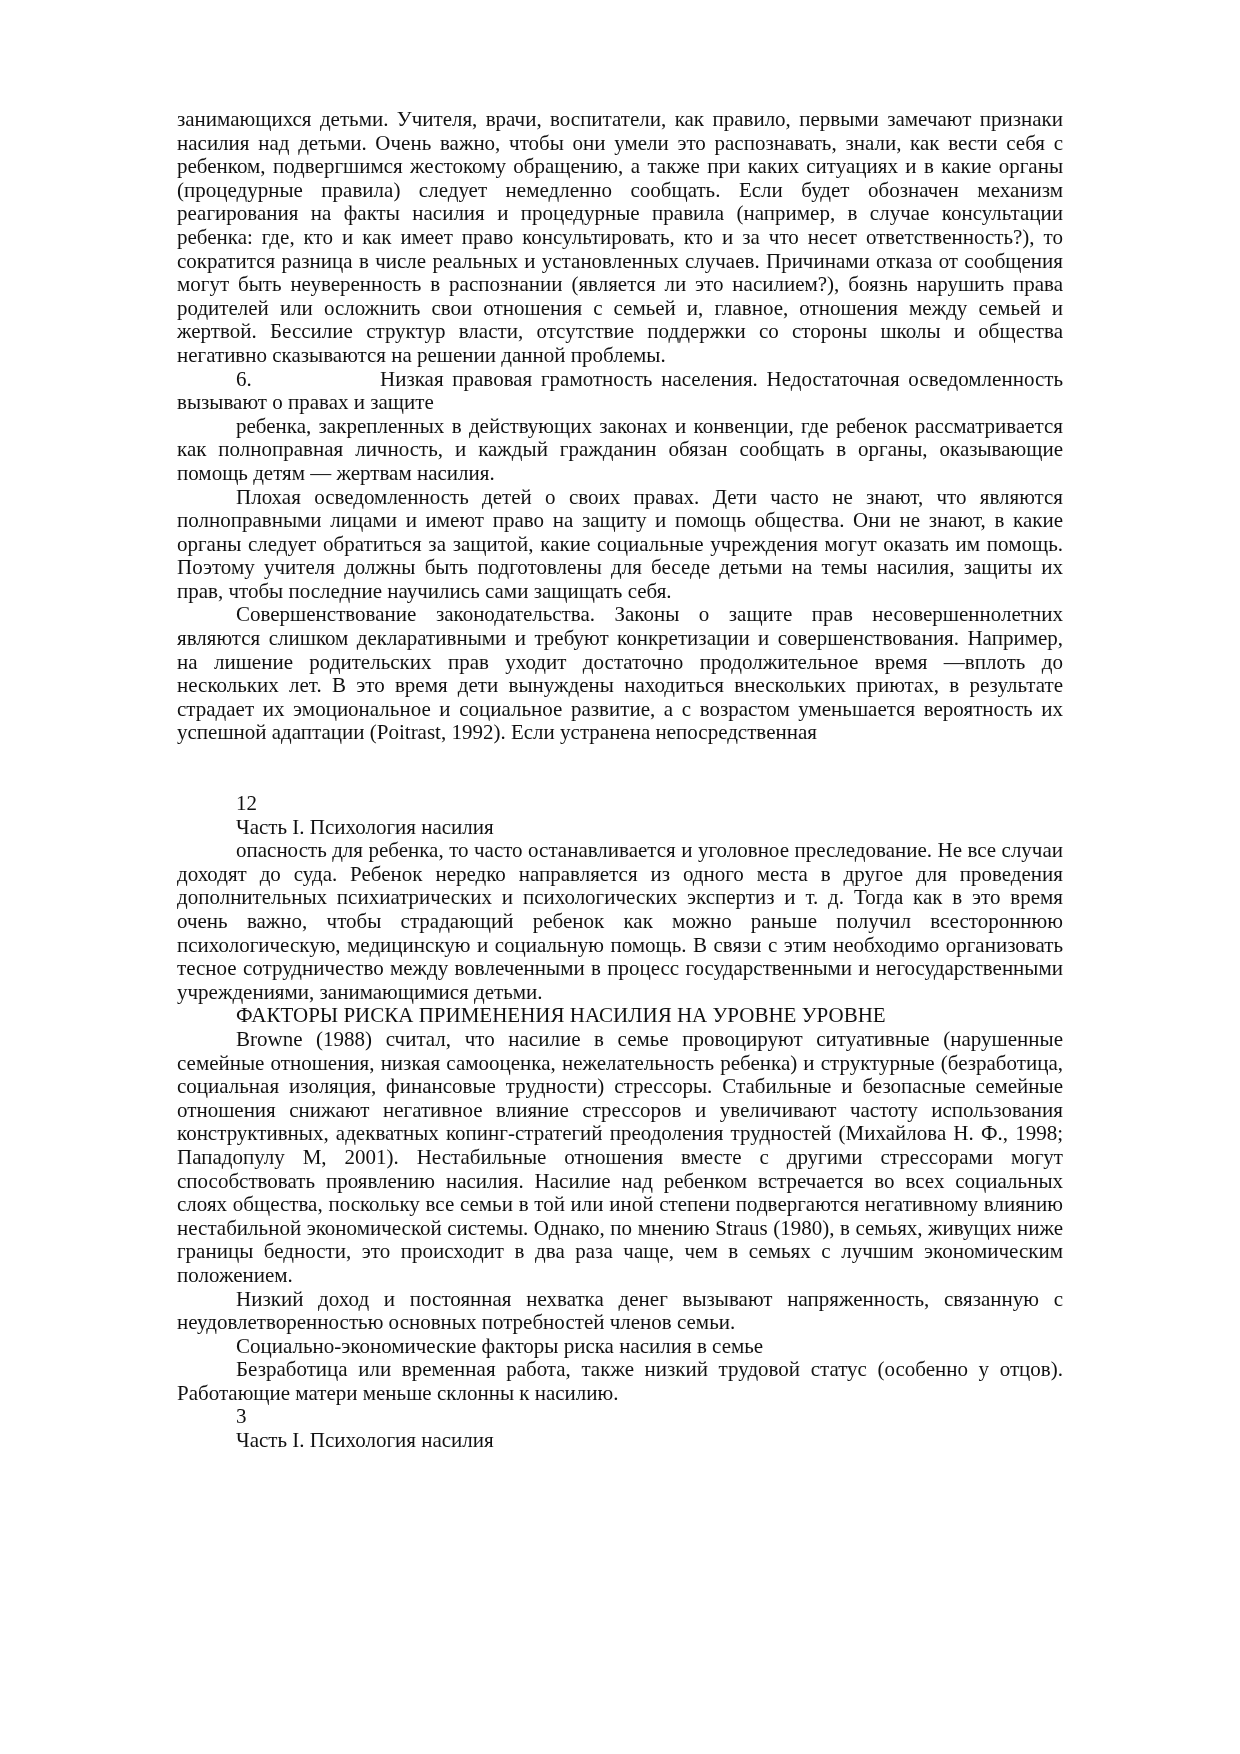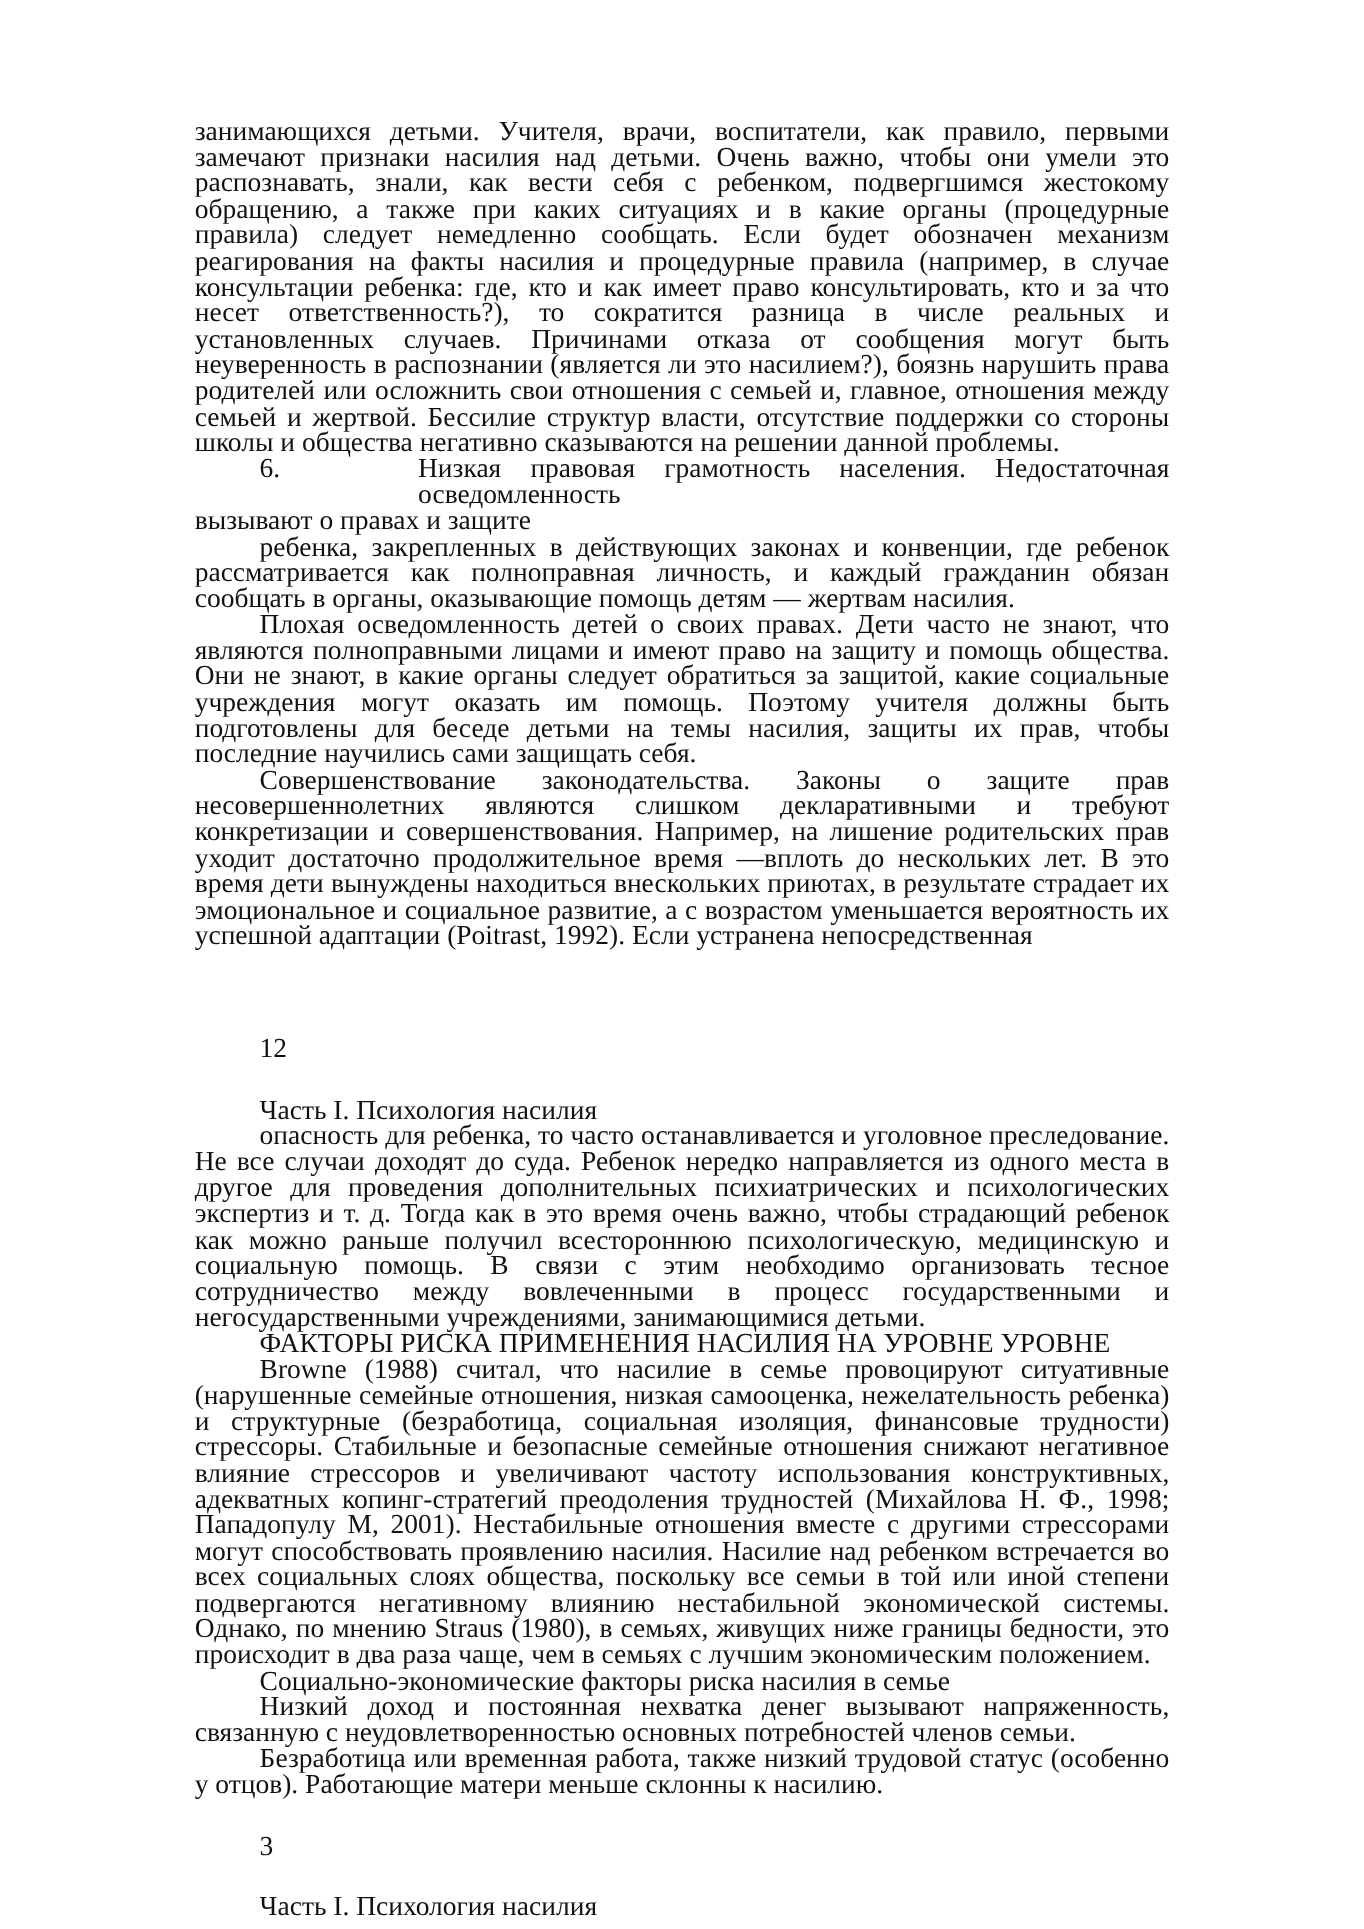--- a/index.html
+++ b/index.html
@@ -3,28 +3,28 @@
 <meta charset="utf-8">
 <style>
   html, body { margin: 0; padding: 0; background: #ffffff; }
   body { width: 1240px; height: 1754px; position: relative; overflow: hidden; }
   .page {
     position: absolute;
     left: 177px;
     top: 108px;
     width: 886px;
     font-family: "Liberation Serif", "DejaVu Serif", serif;
-    font-size: 25px;
+    font-size: 21px;
     line-height: 23.6px;
     color: #111111;
   }
   .p { margin: 0; text-align: justify; }
   .ind { text-indent: 59px; }
   .noind { text-indent: 0; }
-  .ind-block { padding-left: 59px; text-align: left; margin-top: 32px; }
+  .ind-block { padding-left: 59px; text-align: left; }
   .gap { height: 47px; }
   .list-item { display: flex; margin: 0; text-indent: 0; }
   .list-num { width: 118px; padding-left: 59px; flex: none; }
   .list-text { flex: 1; text-align: justify; text-align-last: justify; margin-left: 26px; }
 </style>
 </head>
 <body>
 
 <div class="page">
 
@@ -39,20 +39,20 @@
   <p class="p ind">Плохая осведомленность детей о своих правах. Дети часто не знают, что являются полноправными лицами и имеют право на защиту и помощь общества. Они не знают, в какие органы следует обратиться за защитой, какие социальные учреждения могут оказать им помощь. Поэтому учителя должны быть подготовлены для беседе детьми на темы насилия, защиты их прав, чтобы последние научились сами защищать себя.</p>
   <p class="p ind">Совершенствование законодательства. Законы о защите прав несовершеннолетних являются слишком декларативными и требуют конкретизации и совершенствования. Например, на лишение родительских прав уходит достаточно продолжительное время —вплоть до нескольких лет. В это время дети вынуждены находиться внескольких приютах, в результате страдает их эмоциональное и социальное развитие, а с возрастом уменьшается вероятность их успешной адаптации (Poitrast, 1992). Если устранена непосредственная</p>
 
   <div class="gap"></div>
   <div class="ind-block">12</div>
   <div class="ind-block">Часть I. Психология насилия</div>
 
   <p class="p ind">опасность для ребенка, то часто останавливается и уголовное преследование. Не все случаи доходят до суда. Ребенок нередко направляется из одного места в другое для проведения дополнительных психиатрических и психологических экспертиз и т. д. Тогда как в это время очень важно, чтобы страдающий ребенок как можно раньше получил всестороннюю психологическую, медицинскую и социальную помощь. В связи с этим необходимо организовать тесное сотрудничество между вовлеченными в процесс государственными и негосударственными учреждениями, занимающимися детьми.</p>
   <p class="p ind">ФАКТОРЫ РИСКА ПРИМЕНЕНИЯ НАСИЛИЯ НА УРОВНЕ УРОВНЕ</p>
   <p class="p ind">Browne (1988) считал, что насилие в семье провоцируют ситуативные (нарушенные семейные отношения, низкая самооценка, нежелательность ребенка) и структурные (безработица, социальная изоляция, финансовые трудности) стрессоры. Стабильные и безопасные семейные отношения снижают негативное влияние стрессоров и увеличивают частоту использования конструктивных, адекватных копинг-стратегий преодоления трудностей (Михайлова Н. Ф., 1998; Пападопулу М, 2001). Нестабильные отношения вместе с другими стрессорами могут способствовать проявлению насилия. Насилие над ребенком встречается во всех социальных слоях общества, поскольку все семьи в той или иной степени подвергаются негативному влиянию нестабильной экономической системы. Однако, по мнению Straus (1980), в семьях, живущих ниже границы бедности, это происходит в два раза чаще, чем в семьях с лучшим экономическим положением.</p>
+  <p class="p ind">Низкий доход и постоянная нехватка денег вызывают напряженность, связанную с неудовлетворенностью основных потребностей членов семьи.</p>
   <p class="p ind">Социально-экономические факторы риска насилия в семье</p>
-  <p class="p ind">Низкий доход и постоянная нехватка денег вызывают напряженность, связанную с неудовлетворенностью основных потребностей членов семьи.</p>
   <p class="p ind">Безработица или временная работа, также низкий трудовой статус (особенно у отцов). Работающие матери меньше склонны к насилию.</p>
 
   <div class="ind-block">3</div>
   <div class="ind-block">Часть I. Психология насилия</div>
 
 </div>
 
 </body></html>

